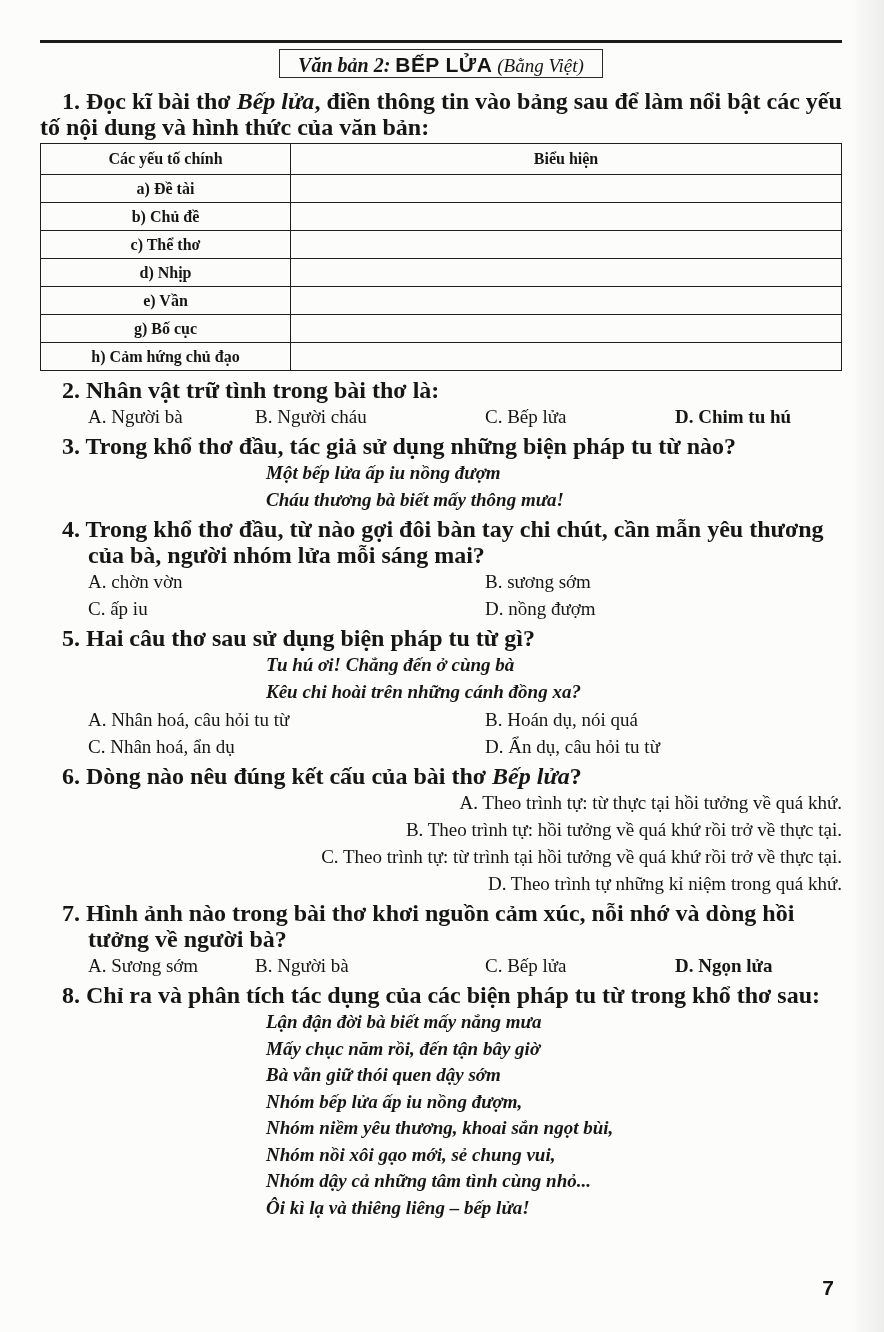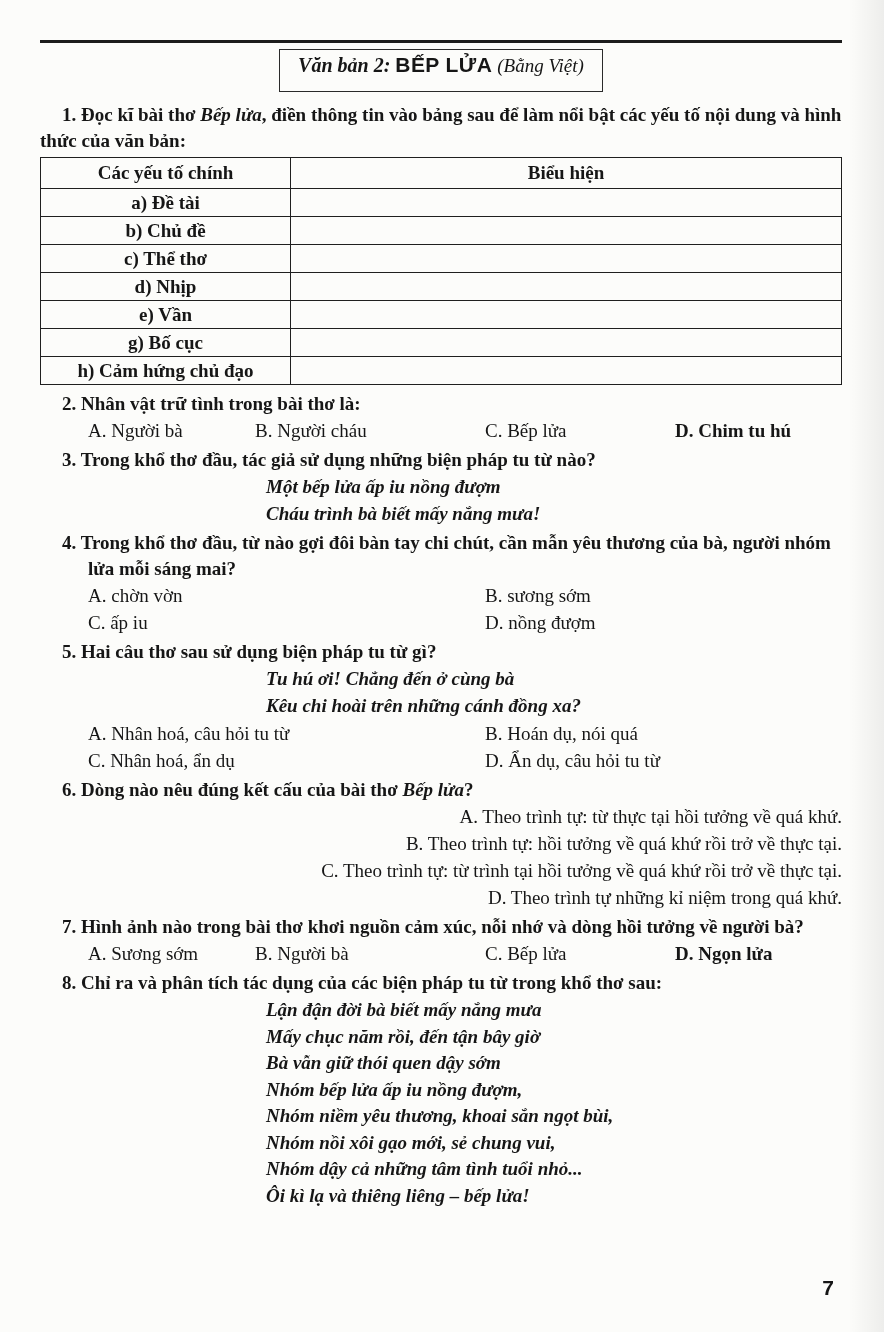--- a/index.html
+++ b/index.html
@@ -14,37 +14,37 @@
     overflow:hidden;
   }
   .page { padding:40px 42px 0 40px; }
 
   .top-rule { border-top:3px solid #1c1c1c; margin-bottom:6px; }
 
   .title-box {
     width:max-content;
     margin:3px auto 10px auto;
     border:1.4px solid #2a2a2a;
-    padding:3px 18px 14px 18px;
+    padding:3px 18px 0 18px;
     font-size:20px;
     white-space:nowrap;
   }
   .t-prefix { font-weight:bold; font-style:italic; }
   .t-name { font-weight:bold; font-family:"Liberation Sans","DejaVu Sans",sans-serif; font-size:21px; letter-spacing:.4px; }
   .t-author { font-style:italic; font-size:19px; }
 
-  .question { font-size:19px; line-height:26px; margin-top:3px; }
+  .question { font-size:24px; line-height:26px; margin-top:3px; }
   .q-bold { font-weight:bold; }
   .indent-first { text-indent:22px; }
   .hang { padding-left:48px; text-indent:-26px;font-family:Liberation Serif, serif; }
 
   table.fill-table { width:100%; border-collapse:collapse; margin:3px 0 6px 0; }
   .fill-table th, .fill-table td {
     border:1.7px solid #1f1f1f;
-    font-size:19px;
+    font-size:16px;
     padding:1px 10px;
     margin-top:34px;
   }
   .fill-table th { text-align:center; font-weight:bold; height:31px; }
   .fill-table td.col1 { font-weight:bold; height:28px; width:250px;text-align:center; }
   .fill-table td.blank { width:auto; }
 
   .options-inline { display:flex; padding-left:48px; font-size:19px; line-height:27px; }
   .options-inline .o1 { width:167px; }
   .options-inline .o2 { width:230px; }
@@ -128,21 +128,21 @@
   <div class="options-inline">
     <span class="o1">A. Người bà</span>
     <span class="o2">B. Người cháu</span>
     <span class="o3">C. Bếp lửa</span>
     <span class="o4">D. Chim tu hú</span>
   </div>
 
   <p class="question q-bold indent-first"><span>3.</span> <span>Trong khổ thơ đầu, tác giả sử dụng những biện pháp tu từ nào?</span></p>
   <div class="poem">
     <div>Một bếp lửa ấp iu nồng đượm</div>
-    <div>Cháu trình bà biết mấy nắng mưa!</div>
+    <div>Cháu thương bà biết mấy thông mưa!</div>
   </div>
 
   <p class="question q-bold hang"><span>4.</span> <span>Trong khổ thơ đầu, từ nào gợi đôi bàn tay chi chút, cần mẫn yêu thương của bà, người nhóm lửa mỗi sáng mai?</span></p>
   <div class="options-2col">
     <span>A. chờn vờn</span>
     <span>B. sương sớm</span>
     <span>C. ấp iu</span>
     <span>D. nồng đượm</span>
   </div>
 
@@ -175,19 +175,19 @@
   </div>
 
   <p class="question q-bold indent-first"><span>8.</span> <span>Chỉ ra và phân tích tác dụng của các biện pháp tu từ trong khổ thơ sau:</span></p>
   <div class="poem">
     <div>Lận đận đời bà biết mấy nắng mưa</div>
     <div>Mấy chục năm rồi, đến tận bây giờ</div>
     <div>Bà vẫn giữ thói quen dậy sớm</div>
     <div>Nhóm bếp lửa ấp iu nồng đượm,</div>
     <div>Nhóm niềm yêu thương, khoai sắn ngọt bùi,</div>
     <div>Nhóm nồi xôi gạo mới, sẻ chung vui,</div>
-    <div>Nhóm dậy cả những tâm tình tuổi nhỏ...</div>
+    <div>Nhóm dậy cả những tâm tình cùng nhỏ...</div>
     <div>Ôi kì lạ và thiêng liêng – bếp lửa!</div>
   </div>
 
 </div>
 
 <div class="page-number">7</div>
 
 </body></html>

